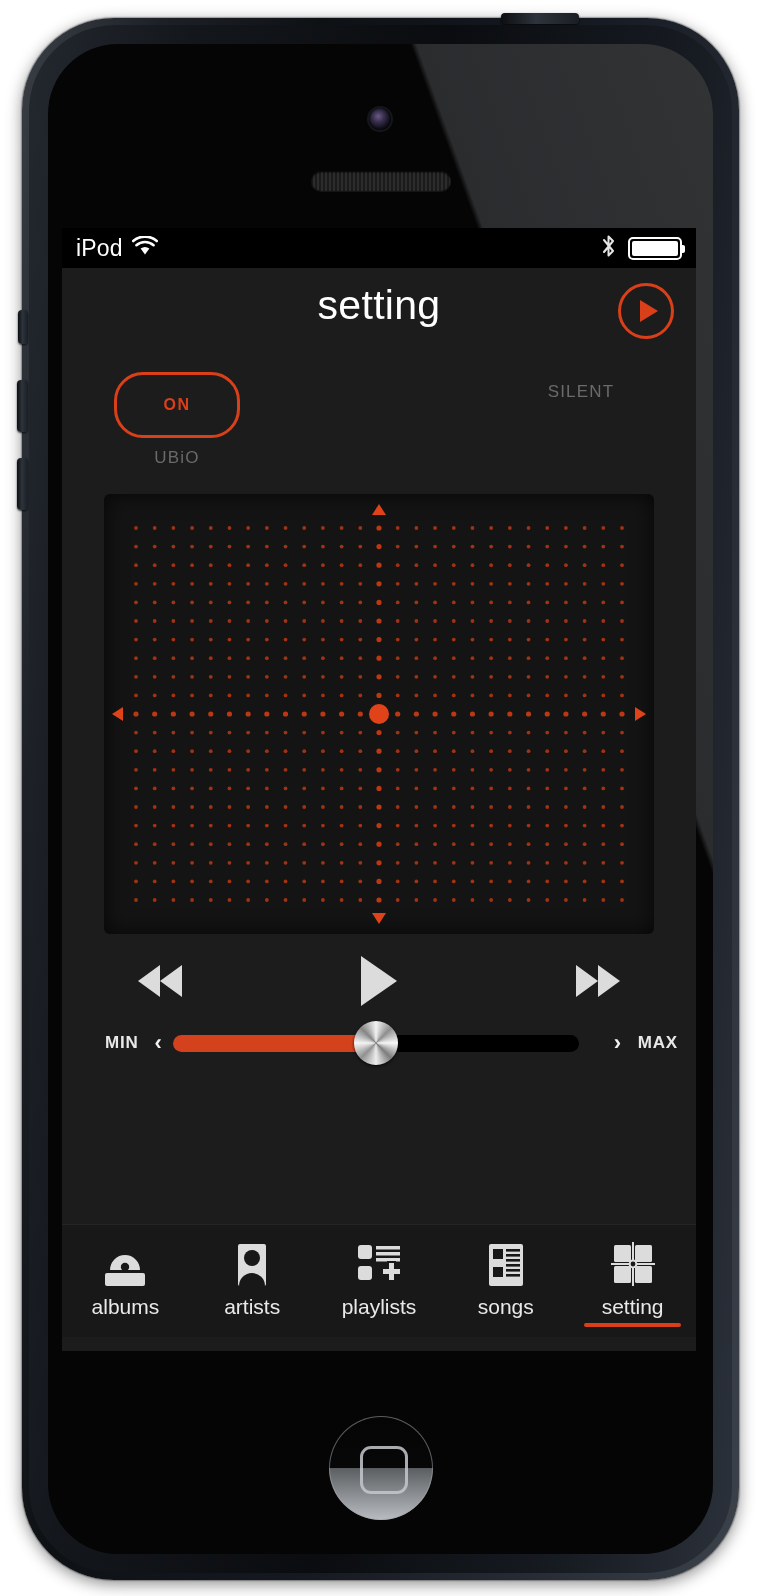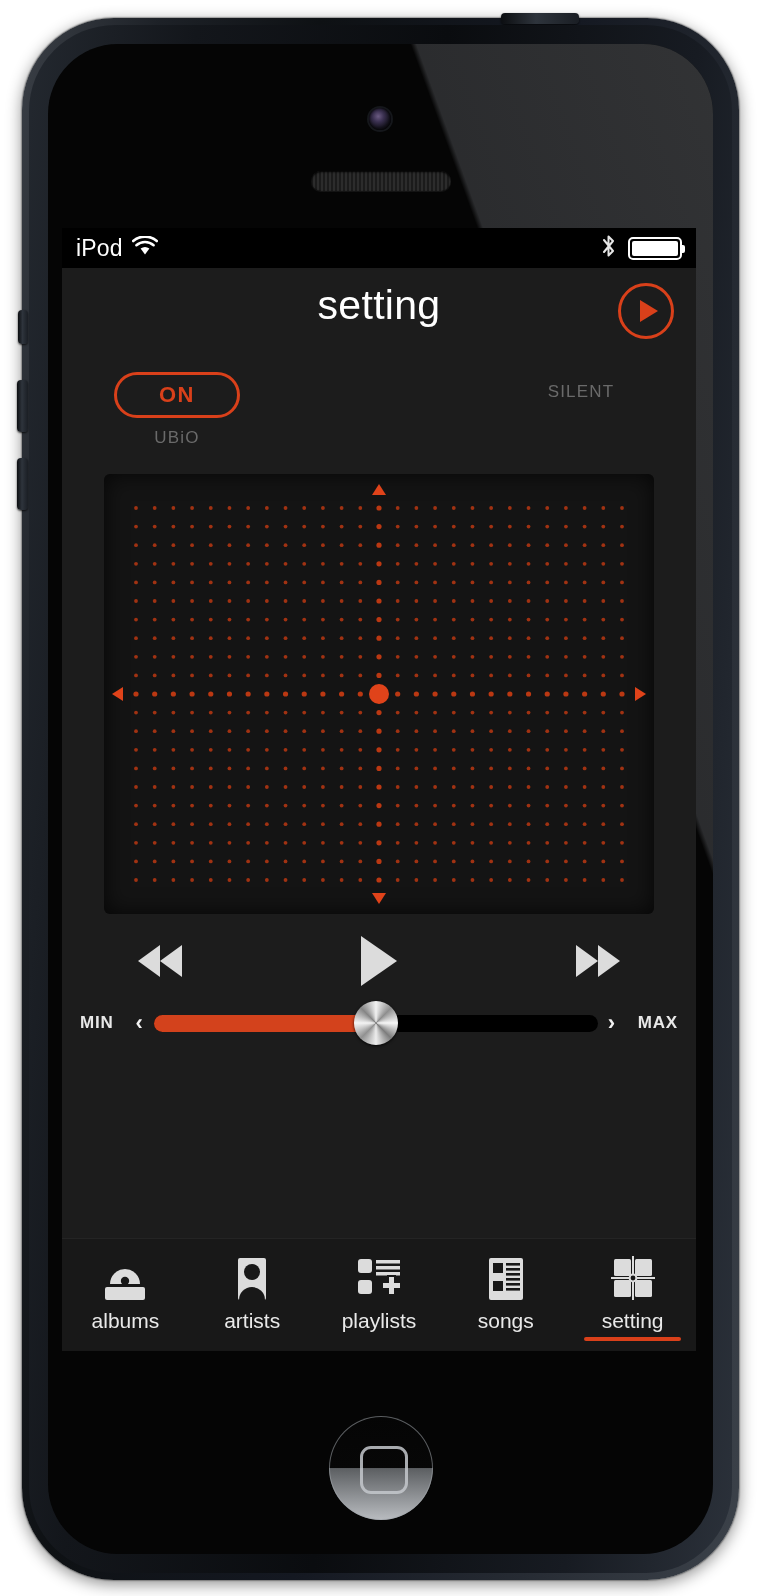--- a/index.html
+++ b/index.html
@@ -100,23 +100,23 @@
   
   .preset{
     text-align:center;color:#5e5e5e;font-size:30px;font-weight:700;
     margin-top:2px;letter-spacing:.2px;
   }
 
   
   .toggles{display:flex;justify-content:space-between;padding:24px 52px 0 52px;}
   .tog{width:126px;text-align:center;}
   .pill{
-    height:46px;border-radius:29px;box-sizing:border-box;border:3px solid #d9401a;
+    height:66px;border-radius:29px;box-sizing:border-box;border:3px solid #d9401a;
     display:flex;align-items:center;justify-content:center;
-    color:#d9401a;font-size:22px;font-weight:700;letter-spacing:1.4px;
+    color:#d9401a;font-size:16px;font-weight:700;letter-spacing:1.4px;
   }
   .pill.off{border-color:#7e7e7e;color:#7e7e7e;}
   .tog-label{margin-top:10px;color:#6a6a6a;font-size:17px;letter-spacing:1.2px;font-weight:400;}
 
   
   .padwrap{padding:26px 42px 0 42px;}
   .pad{
     position:relative;height:440px;border-radius:6px;
     background:#141414;
     box-shadow:inset 0 0 22px rgba(0,0,0,.75);
@@ -126,35 +126,35 @@
 
   
   .transport{display:flex;justify-content:space-between;align-items:center;padding:22px 76px 0 76px;}
   .tbtn{display:flex;align-items:center;justify-content:center;}
   .tri-r{width:0;height:0;border-left:36px solid #dcdcdc;border-top:25px solid transparent;border-bottom:25px solid transparent;}
   .tri-l{width:0;height:0;border-right:22px solid #dcdcdc;border-top:16px solid transparent;border-bottom:16px solid transparent;}
   .tri-rr{width:0;height:0;border-left:22px solid #dcdcdc;border-top:16px solid transparent;border-bottom:16px solid transparent;}
 
   
   .volrow{display:flex;align-items:center;padding:26px 18px 0 18px;gap:10px;}
-  .vol-lab{color:#e8e8e8;font-size:17px;font-weight:700;letter-spacing:.8px;display:flex;align-items:center;gap:22px;}
+  .vol-lab{color:#e8e8e8;font-size:17px;font-weight:700;letter-spacing:.8px;display:flex;align-items:center;gap:16px;margin-left:25px;}
   .vol-chev{font-size:22px;font-weight:700;color:#f2f2f2;line-height:1;}
   .track{
     position:relative;flex:1;height:17px;border-radius:9px;background:#000;
   }
   .track-fill{position:absolute;left:0;top:0;height:100%;border-radius:9px;background:#d3421c;}
   .knob{
     position:absolute;top:50%;width:44px;height:44px;margin-top:-22px;margin-left:-22px;border-radius:50%;
     background:conic-gradient(#f2f2f2,#8e8e8e,#f7f7f7,#7d7d7d,#ededed,#919191,#f4f4f4,#858585,#f2f2f2);
     box-shadow:0 1px 3px rgba(0,0,0,.8);
   }
 
   
   .tabbar{
-    position:absolute;left:0;right:0;bottom:0;height:112px;background:#181818;
+    position:absolute;left:0;right:0;bottom:14px;height:112px;background:#181818;
     display:flex;align-items:flex-start;border-top:1px solid #242424;
   }
   .tab{flex:1;text-align:center;padding-top:12px;position:relative;height:100%;box-sizing:border-box;}
   .tab .ico{height:56px;display:flex;align-items:center;justify-content:center;}
   .tab .tlab{color:#e9e9e9;font-size:21px;margin-top:2px;}
   .tab.active::after{
     content:"";position:absolute;left:12%;right:12%;bottom:10px;height:4px;background:#d9401a;border-radius:2px;
   }
 </style>
 </head>

